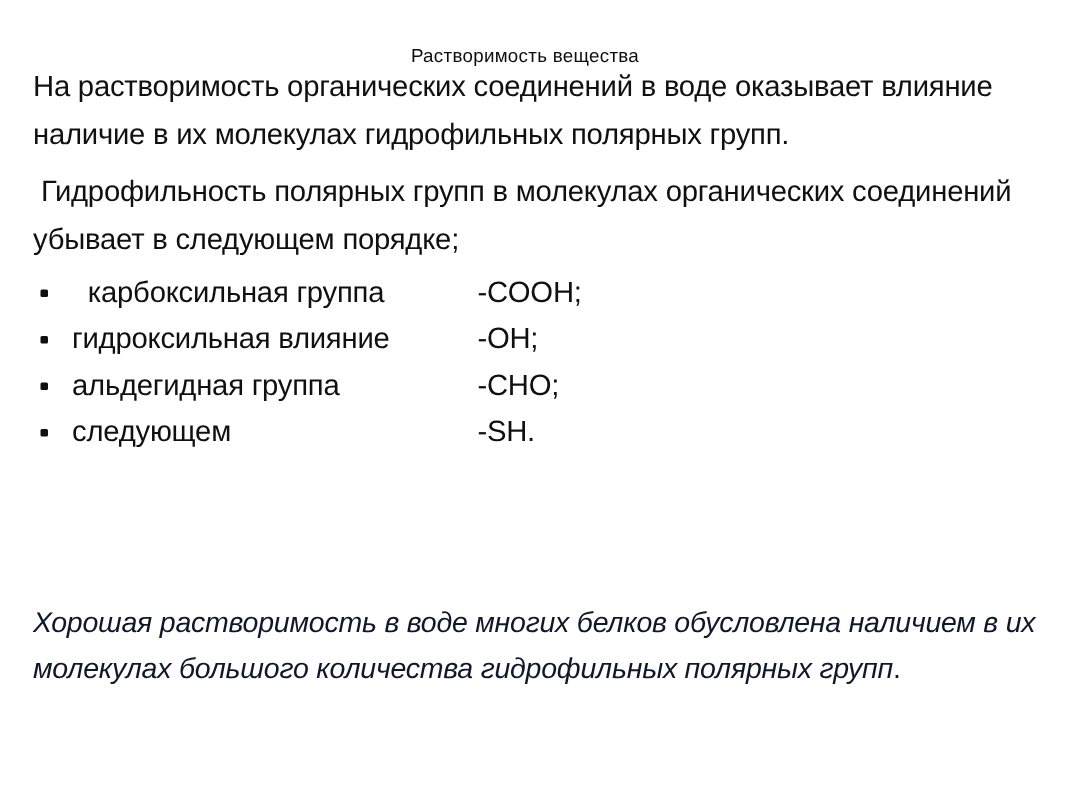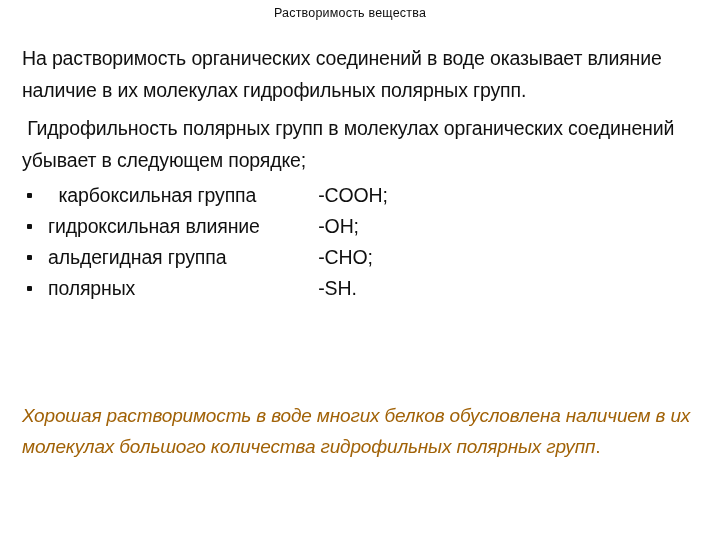--- a/index.html
+++ b/index.html
@@ -16,21 +16,21 @@
     position: relative;
   }
   .slide {
     position: relative;
     width: 720px;
     height: 540px;
     box-sizing: border-box;
   }
   .slide-title {
     position: absolute;
-    top: 6px;
+    top: 30px;
     left: 0;
     width: 700px;
     text-align: center;
     font-size: 12.5px;
     font-weight: 400;
     letter-spacing: 0.2px;
     color: #0d0d0d;
     line-height: 15px;
   }
   .body-block {
@@ -96,21 +96,21 @@
   }
   .conclusion {
     position: absolute;
     left: 22px;
     top: 376px;
     width: 680px;
     font-size: 19px;
     font-style: italic;
     font-weight: 400;
     line-height: 31px;
-    color: #a16207;
+    color: #0f172a;
     letter-spacing: -0.15px;
     white-space: pre-wrap;
     margin-top: 24px;
   }
   .conclusion .upright {
     font-style: normal;
   }
 </style>
 </head>
 <body>
@@ -141,21 +141,21 @@
 
       <li class="group-item">
         <span class="group-bullet"></span>
         <span class="group-name">альдегидная группа</span>
         <span class="group-formula"><span>-CHO;</span><sub></sub><span></span></span>
       </li>
 
 
       <li class="group-item">
         <span class="group-bullet"></span>
-        <span class="group-name">полярных</span>
+        <span class="group-name">следующем</span>
         <span class="group-formula"><span>-SH.</span><sub></sub><span></span></span>
       </li>
 
     </ul>
   </div>
 
   <p class="conclusion"><span>Хорошая растворимость в воде многих белков обусловлена наличием в их молекулах большого количества гидрофильных полярных групп</span><span class="upright">.</span></p>
 
 </div>
 

